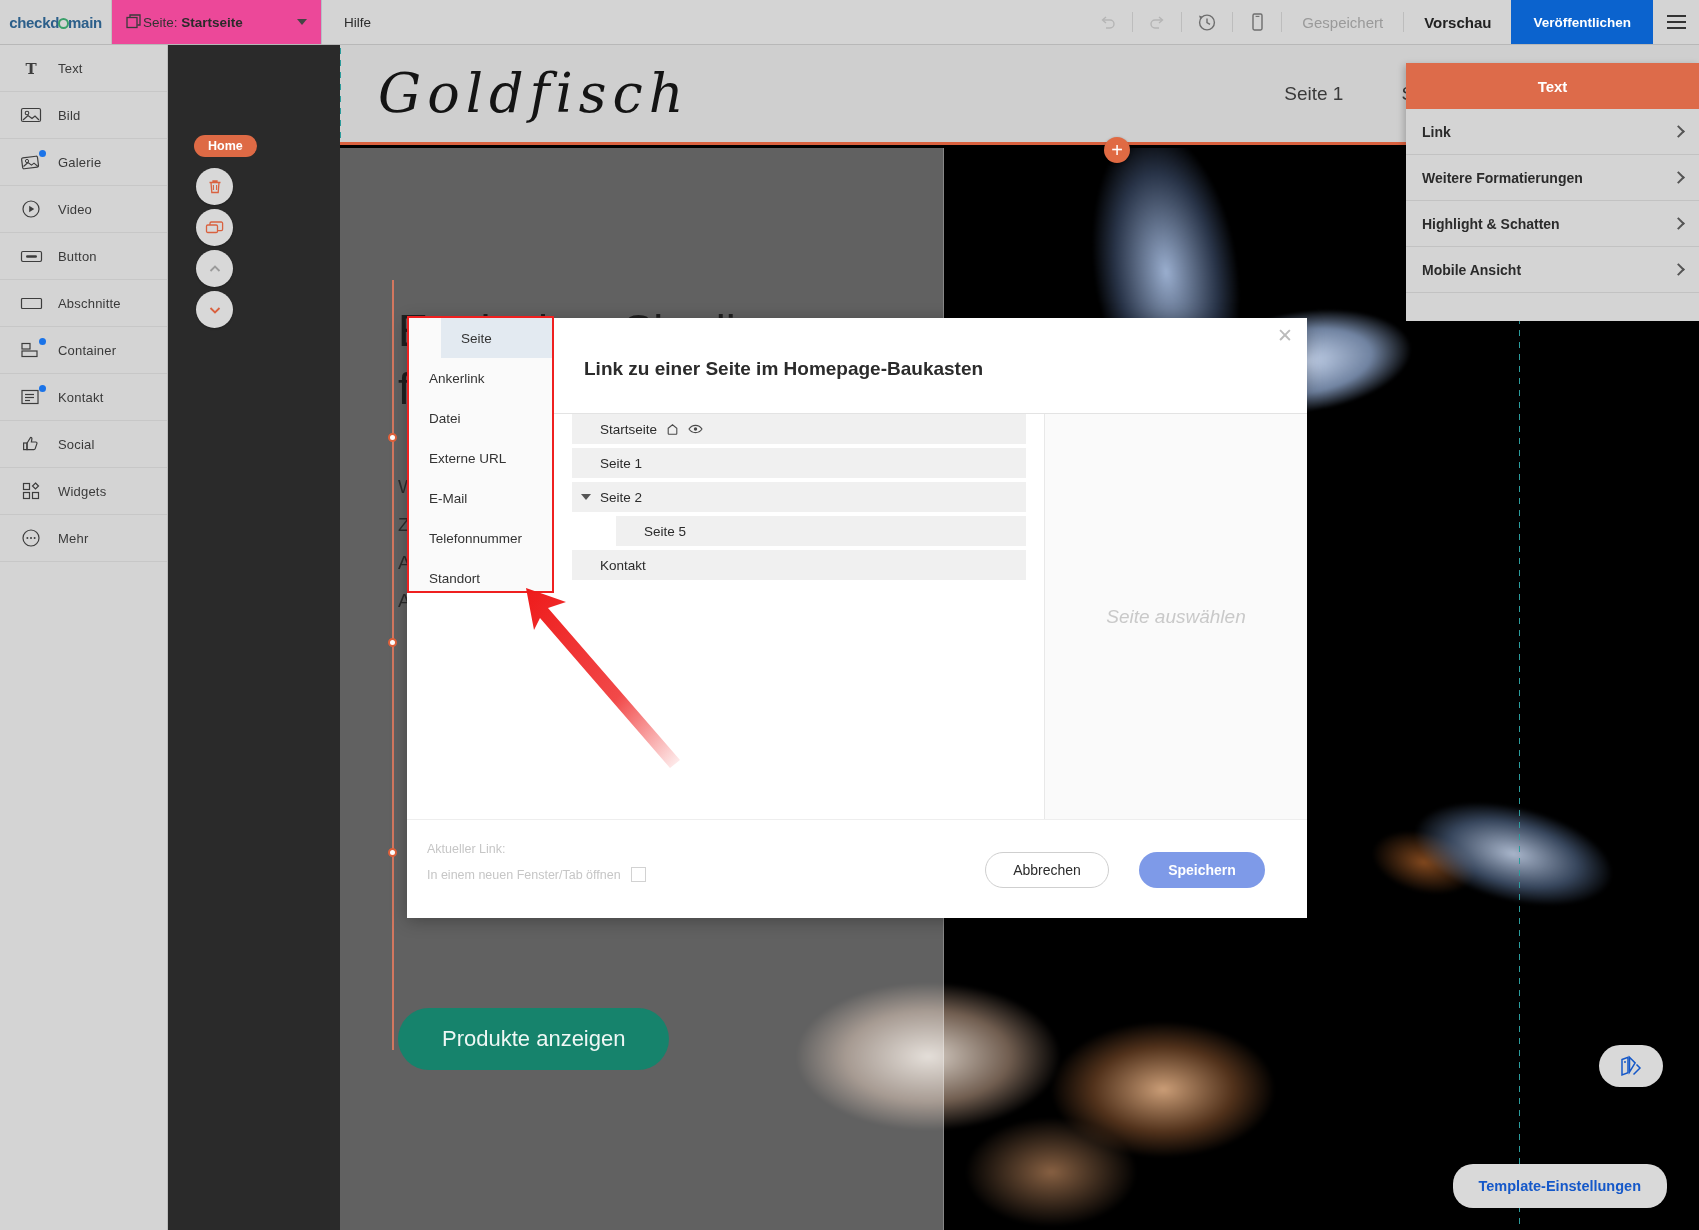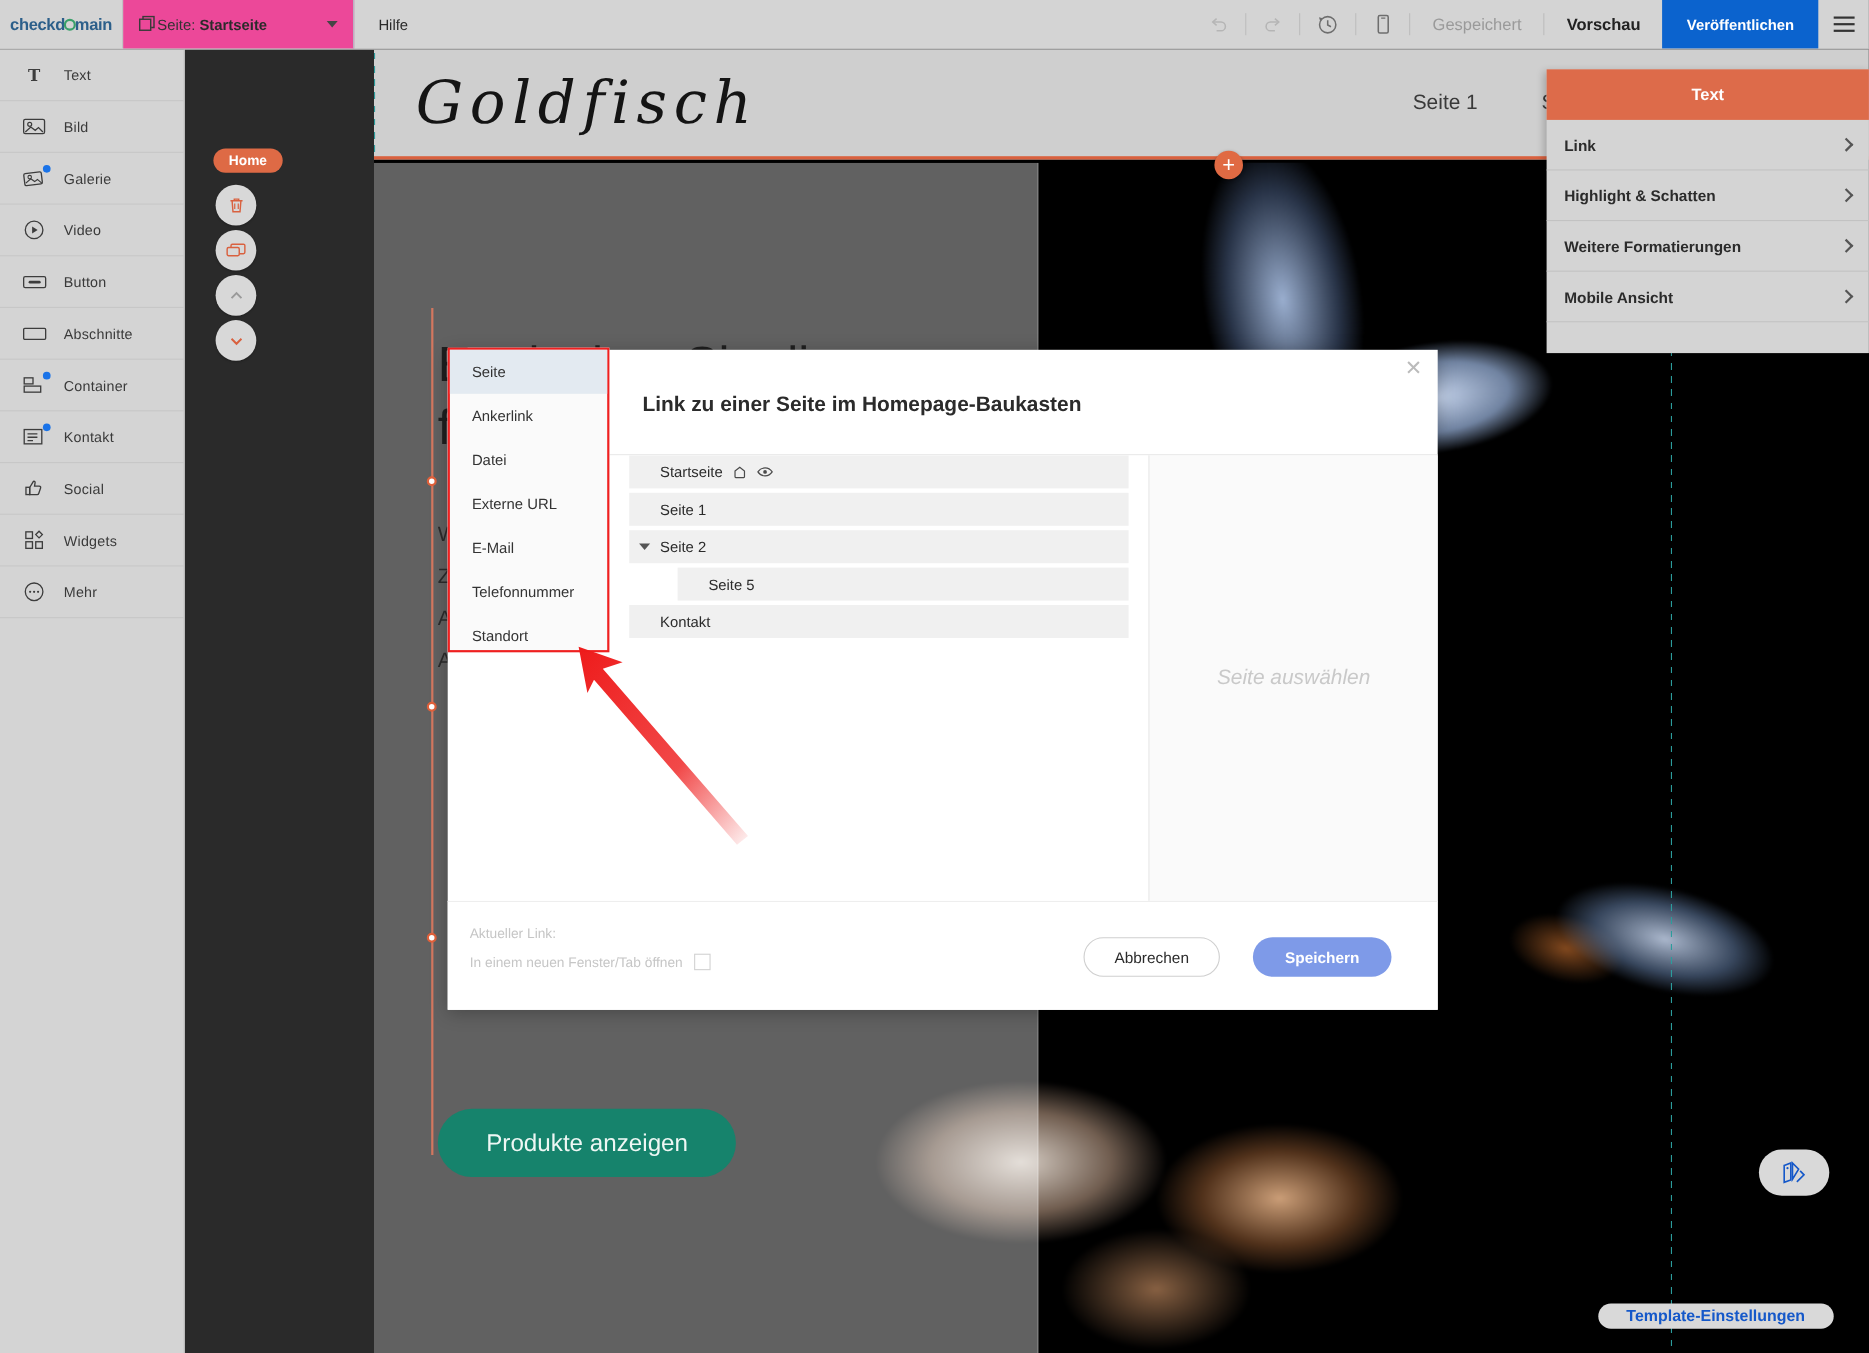--- a/index.html
+++ b/index.html
@@ -194,21 +194,21 @@
   .modal-title {
     position: absolute; left: 177px; top: 40px; font-size: 19px; font-weight: 700; color: #2b2b2b;
   }
   .modal-divider { position: absolute; left: 147px; top: 95px; width: 753px; height: 1px; background: #e3e3e3; }
 
   .link-types {
     position: absolute; left: 0px; top: -2px; width: 147px; height: 277px;
     background: #fafafa; border: 2px solid #ef2020; z-index: 85;
   }
   .lt-item { height: 40px; display: flex; align-items: center; padding-left: 20px; font-size: 13.5px; color: #333; cursor: pointer; }
-  .lt-item.active { background: #e3eaf1; }
+  .lt-item.active { background: #e3eaf1; margin-left: 32px; }
 
   .tree-pane { position: absolute; left: 147px; top: 96px; width: 490px; height: 405px; background: #fff; }
   .tree-row {
     margin: 0 18px 4px 18px; height: 30px; background: #f0f0f0;
     display: flex; align-items: center; font-size: 13.5px; color: #2b2b2b; cursor: pointer;
   }
   .tree-row .tw { width: 28px; display: flex; align-items: center; justify-content: center; }
   .tw-caret { width:0;height:0;border-left:5px solid transparent;border-right:5px solid transparent;border-top:6px solid #555; }
   .tree-row.child { margin-left: 62px; }
   .tree-ico { margin-left: 9px; display: inline-flex; align-items: center; color: #4a4a4a; }
@@ -240,21 +240,21 @@
   
   .arrow-anno { position: absolute; left: 520px; top: 580px; z-index: 95; pointer-events: none; }
 
   
   .design-fab {
     position: absolute; right: 36px; bottom: 143px; width: 64px; height: 42px;
     border-radius: 21px; background: #d9d9d9; display: flex; align-items: center;
     justify-content: center; cursor: pointer; z-index: 70;
   }
   .tmpl-btn {
-    position: absolute; right: 32px; bottom: 22px; height: 23px; border-radius: 20px;
+    position: absolute; right: 32px; bottom: 22px; height: 44px; border-radius: 20px;
     background: #d9d9d9; color: #1558c9; font-size: 14.5px; font-weight: 700;
     display: flex; align-items: center; padding: 0 26px; cursor: pointer; z-index: 70;
   }
   .guide-v { position: absolute; right: 179px; top: 45px; bottom: 0; width: 1px;
     background: repeating-linear-gradient(to bottom, #2b9c9c 0 6px, transparent 6px 12px); z-index: 50; }
   .guide-v2 { position: absolute; left: 340px; top: 48px; height: 92px; width: 1px;
     background: repeating-linear-gradient(to bottom, #2b9c9c 0 6px, transparent 6px 12px); z-index: 50; }
 </style>
 </head>
 <body>
@@ -497,25 +497,25 @@
   </div>
   <div class="guide-v2"></div>
 
   <div class="right-panel">
     <div class="rp-head">Text</div>
     <div class="rp-row">
       <span>Link</span>
       <span class="rp-chev"></span>
     </div>
     <div class="rp-row">
+      <span>Weitere Formatierungen</span>
+      <span class="rp-chev"></span>
+    </div>
+    <div class="rp-row">
       <span>Highlight &amp; Schatten</span>
-      <span class="rp-chev"></span>
-    </div>
-    <div class="rp-row">
-      <span>Weitere Formatierungen</span>
       <span class="rp-chev"></span>
     </div>
     <div class="rp-row">
       <span>Mobile Ansicht</span>
       <span class="rp-chev"></span>
     </div>
     <div class="rp-tail"></div>
   </div>
 
   <div class="modal">

